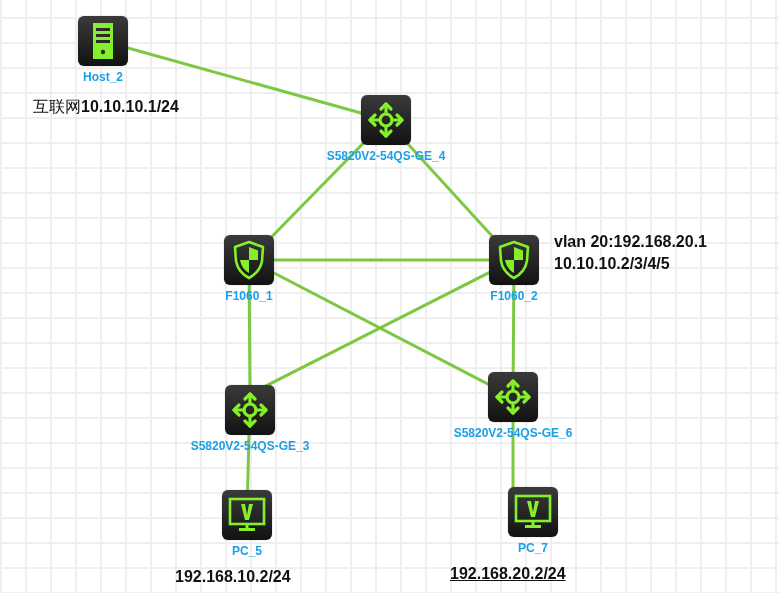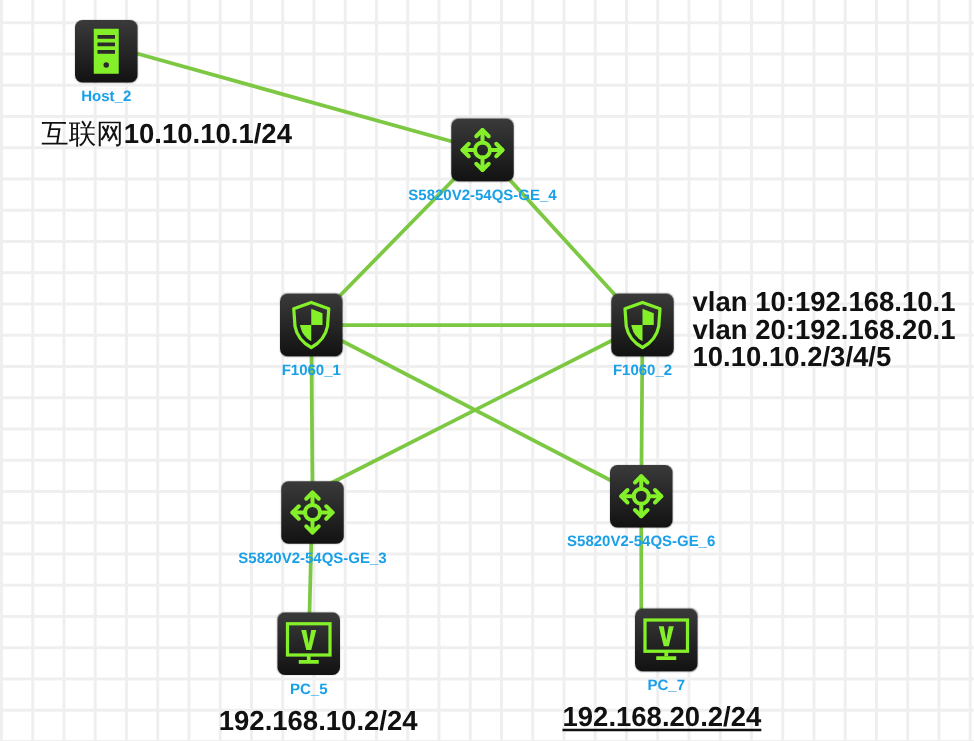--- a/index.html
+++ b/index.html
@@ -20,41 +20,41 @@
     border-radius: 6px;
     background: linear-gradient(#3a3a3a, #121212);
     box-shadow: 0 0 1px rgba(0,0,0,0.5);
   }
   .icon-box svg { position: absolute; left: 0; top: 0; width: 50px; height: 50px; }
   .node-label {
     position: absolute; top: 54px; left: -80px; width: 210px; text-align: center;
     color: #1aa0e8; font-weight: bold; font-size: 12px; white-space: nowrap;
   }
   .annot {
-    position: absolute; color: #111; font-weight: bold; font-size: 22px; white-space: nowrap; line-height: 22px;
+    position: absolute; color: #111; font-weight: bold; font-size: 16px; white-space: nowrap; line-height: 22px;
   }
   .annot .cn { font-family: "DejaVu Serif", serif; font-weight: normal; }
 </style>
 </head>
 <body>
 
 <svg id="links" xmlns="http://www.w3.org/2000/svg">
     <line x1="103" y1="41" x2="386" y2="120" stroke="#7dc843" stroke-width="3"></line>
     <line x1="386" y1="120" x2="249" y2="260" stroke="#7dc843" stroke-width="3"></line>
     <line x1="386" y1="120" x2="514" y2="260" stroke="#7dc843" stroke-width="3"></line>
     <line x1="249" y1="260" x2="514" y2="260" stroke="#7dc843" stroke-width="3"></line>
     <line x1="249" y1="260" x2="250" y2="394" stroke="#7dc843" stroke-width="3"></line>
     <line x1="249" y1="260" x2="513" y2="397" stroke="#7dc843" stroke-width="3"></line>
     <line x1="514" y1="260" x2="250" y2="394" stroke="#7dc843" stroke-width="3"></line>
     <line x1="514" y1="260" x2="513" y2="397" stroke="#7dc843" stroke-width="3"></line>
     <line x1="250" y1="394" x2="247" y2="515" stroke="#7dc843" stroke-width="3"></line>
     <line x1="513" y1="397" x2="513" y2="512" stroke="#7dc843" stroke-width="3"></line>
   </svg>
 
-<div class="node" id="host_2" style="left:60px; top:16px;">
+<div class="node" id="host_2" style="left:78px; top:16px;">
   <div class="icon-box">
     <svg viewBox="0 0 50 50">
       <rect x="15" y="7" width="20" height="36" fill="#84f02a"></rect>
       <rect x="18" y="12" width="14" height="3" fill="#2a2a2a"></rect>
       <rect x="18" y="18" width="14" height="3" fill="#2a2a2a"></rect>
       <rect x="18" y="24" width="14" height="3" fill="#2a2a2a"></rect>
       <circle cx="25" cy="36" r="2.2" fill="#2a2a2a"></circle>
     </svg>
   </div>
   <div class="node-label">Host_2</div>
@@ -120,21 +120,20 @@
         <use href="#pc-glyph"></use>
       </svg>
   </div>
   <div class="node-label">PC_7</div>
 </div>
 
 <div class="annot" style="left:33px; top:96px;">
   <span class="cn">互联网</span><span>10.10.10.1/24</span>
 </div>
 <div class="annot" style="left:554px; top:231px;">
-  <div>vlan 10:192.168.10.1</div>
   <div>vlan 20:192.168.20.1</div>
   <div>10.10.10.2/3/4/5</div>
 </div>
 <div class="annot" style="left:175px; top:566px;text-align:center;">192.168.10.2/24</div>
 <div class="annot" style="left:450px; top:563px;text-decoration:underline;">192.168.20.2/24</div>
 
 <svg width="0" height="0" style="position:absolute" aria-hidden="true">
   <defs>
     <g id="switch-glyph" fill="none" stroke="#84f02a" stroke-width="3.2" stroke-linecap="round" stroke-linejoin="round">
       <circle cx="25" cy="25" r="6"></circle>

